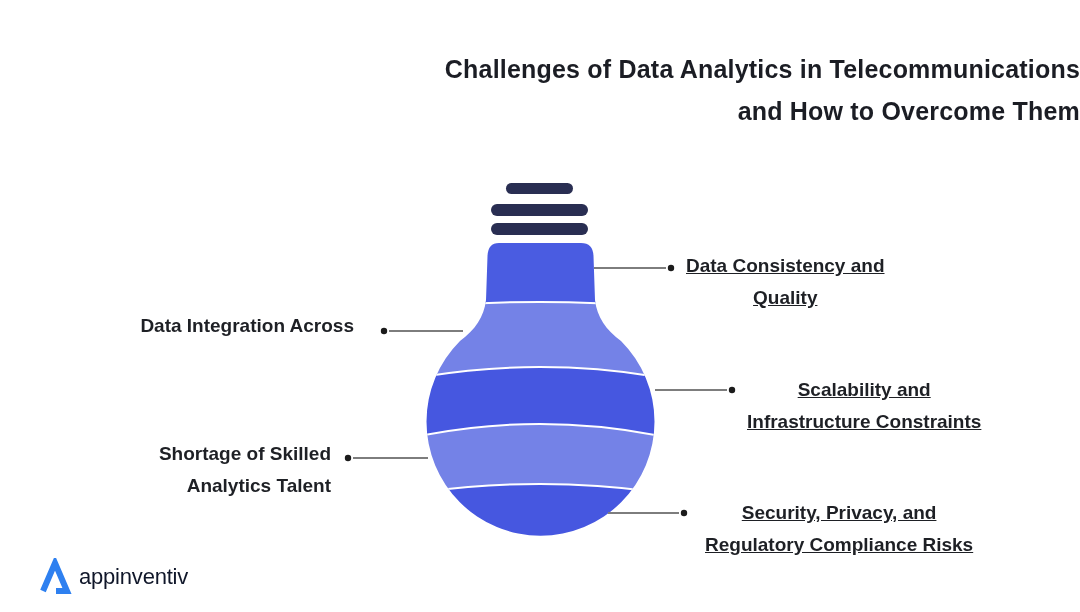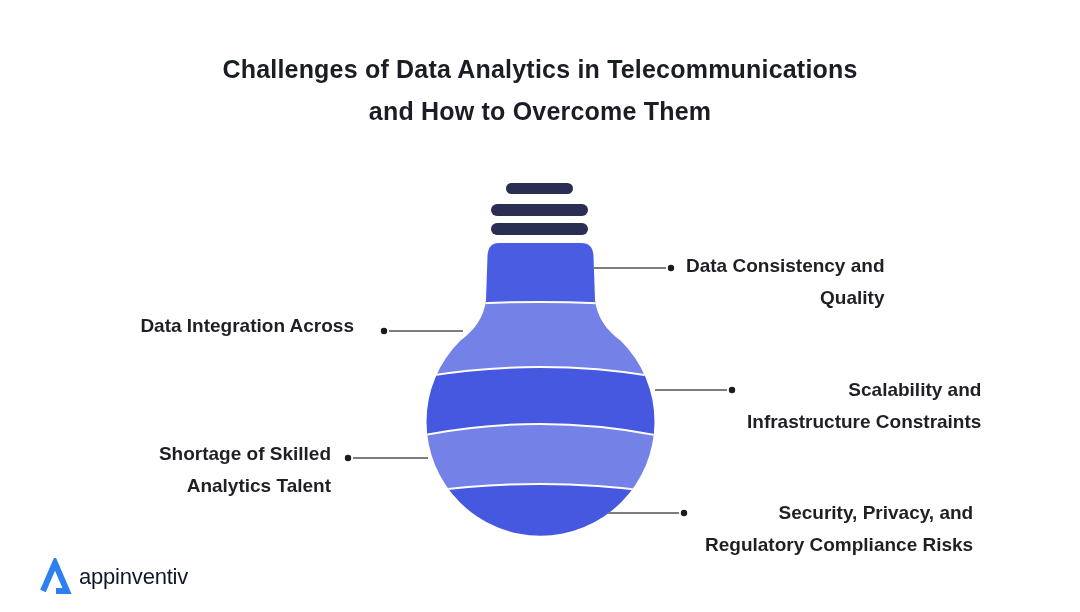--- a/index.html
+++ b/index.html
@@ -13,42 +13,42 @@
     height: 612px;
     background: #ffffff;
     overflow: hidden;
     font-family: "Liberation Sans", sans-serif;
   }
   .title {
     position: absolute;
     top: 48px;
     left: 0;
     width: 1080px;
-    text-align: center;
+    text-align: right;
     font-size: 25px;
     line-height: 42px;
     font-weight: 700;
     color: #1b1d24;
     letter-spacing: 0.2px;
   }
   .bulb-svg {
     position: absolute;
     top: 0;
     left: 0;
   }
   .callout {
     position: absolute;
     font-size: 19px;
     line-height: 32px;
     font-weight: 600;
     color: #1e2025;
     white-space: nowrap;
   }
   .callout.align-right { text-align: right; }
-  .callout.align-left  { text-align: right; }
+  .callout.align-left  { text-align: center; text-decoration: underline; }
   .logo {
     position: absolute;
     left: 37px;
     top: 558px;
     display: flex;
     align-items: center;
     text-align: right;
   }
   .logo-mark { display: block; }
   .logo-text {

